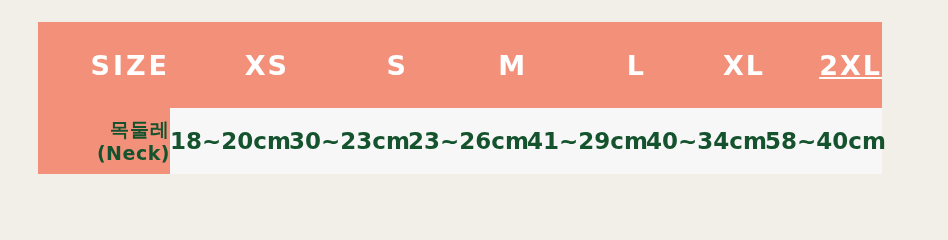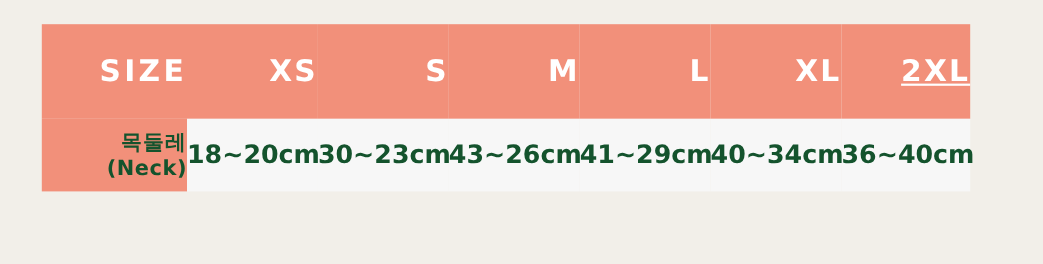--- a/index.html
+++ b/index.html
@@ -122,21 +122,21 @@
     </thead>
 
     <tbody>
       <tr>
         <td class="row-label">
           <span class="ko">목둘레</span>
           <span class="en">(Neck)</span>
         </td>
         <td class="value-cell">18~20cm</td>
         <td class="value-cell">30~23cm</td>
-        <td class="value-cell">43~26cm</td>
+        <td class="value-cell">23~26cm</td>
         <td class="value-cell">41~29cm</td>
         <td class="value-cell">40~34cm</td>
-        <td class="value-cell last">36~40cm</td>
+        <td class="value-cell last">58~40cm</td>
       </tr>
     </tbody>
   </table>
 
 </div>
 
 </body></html>

